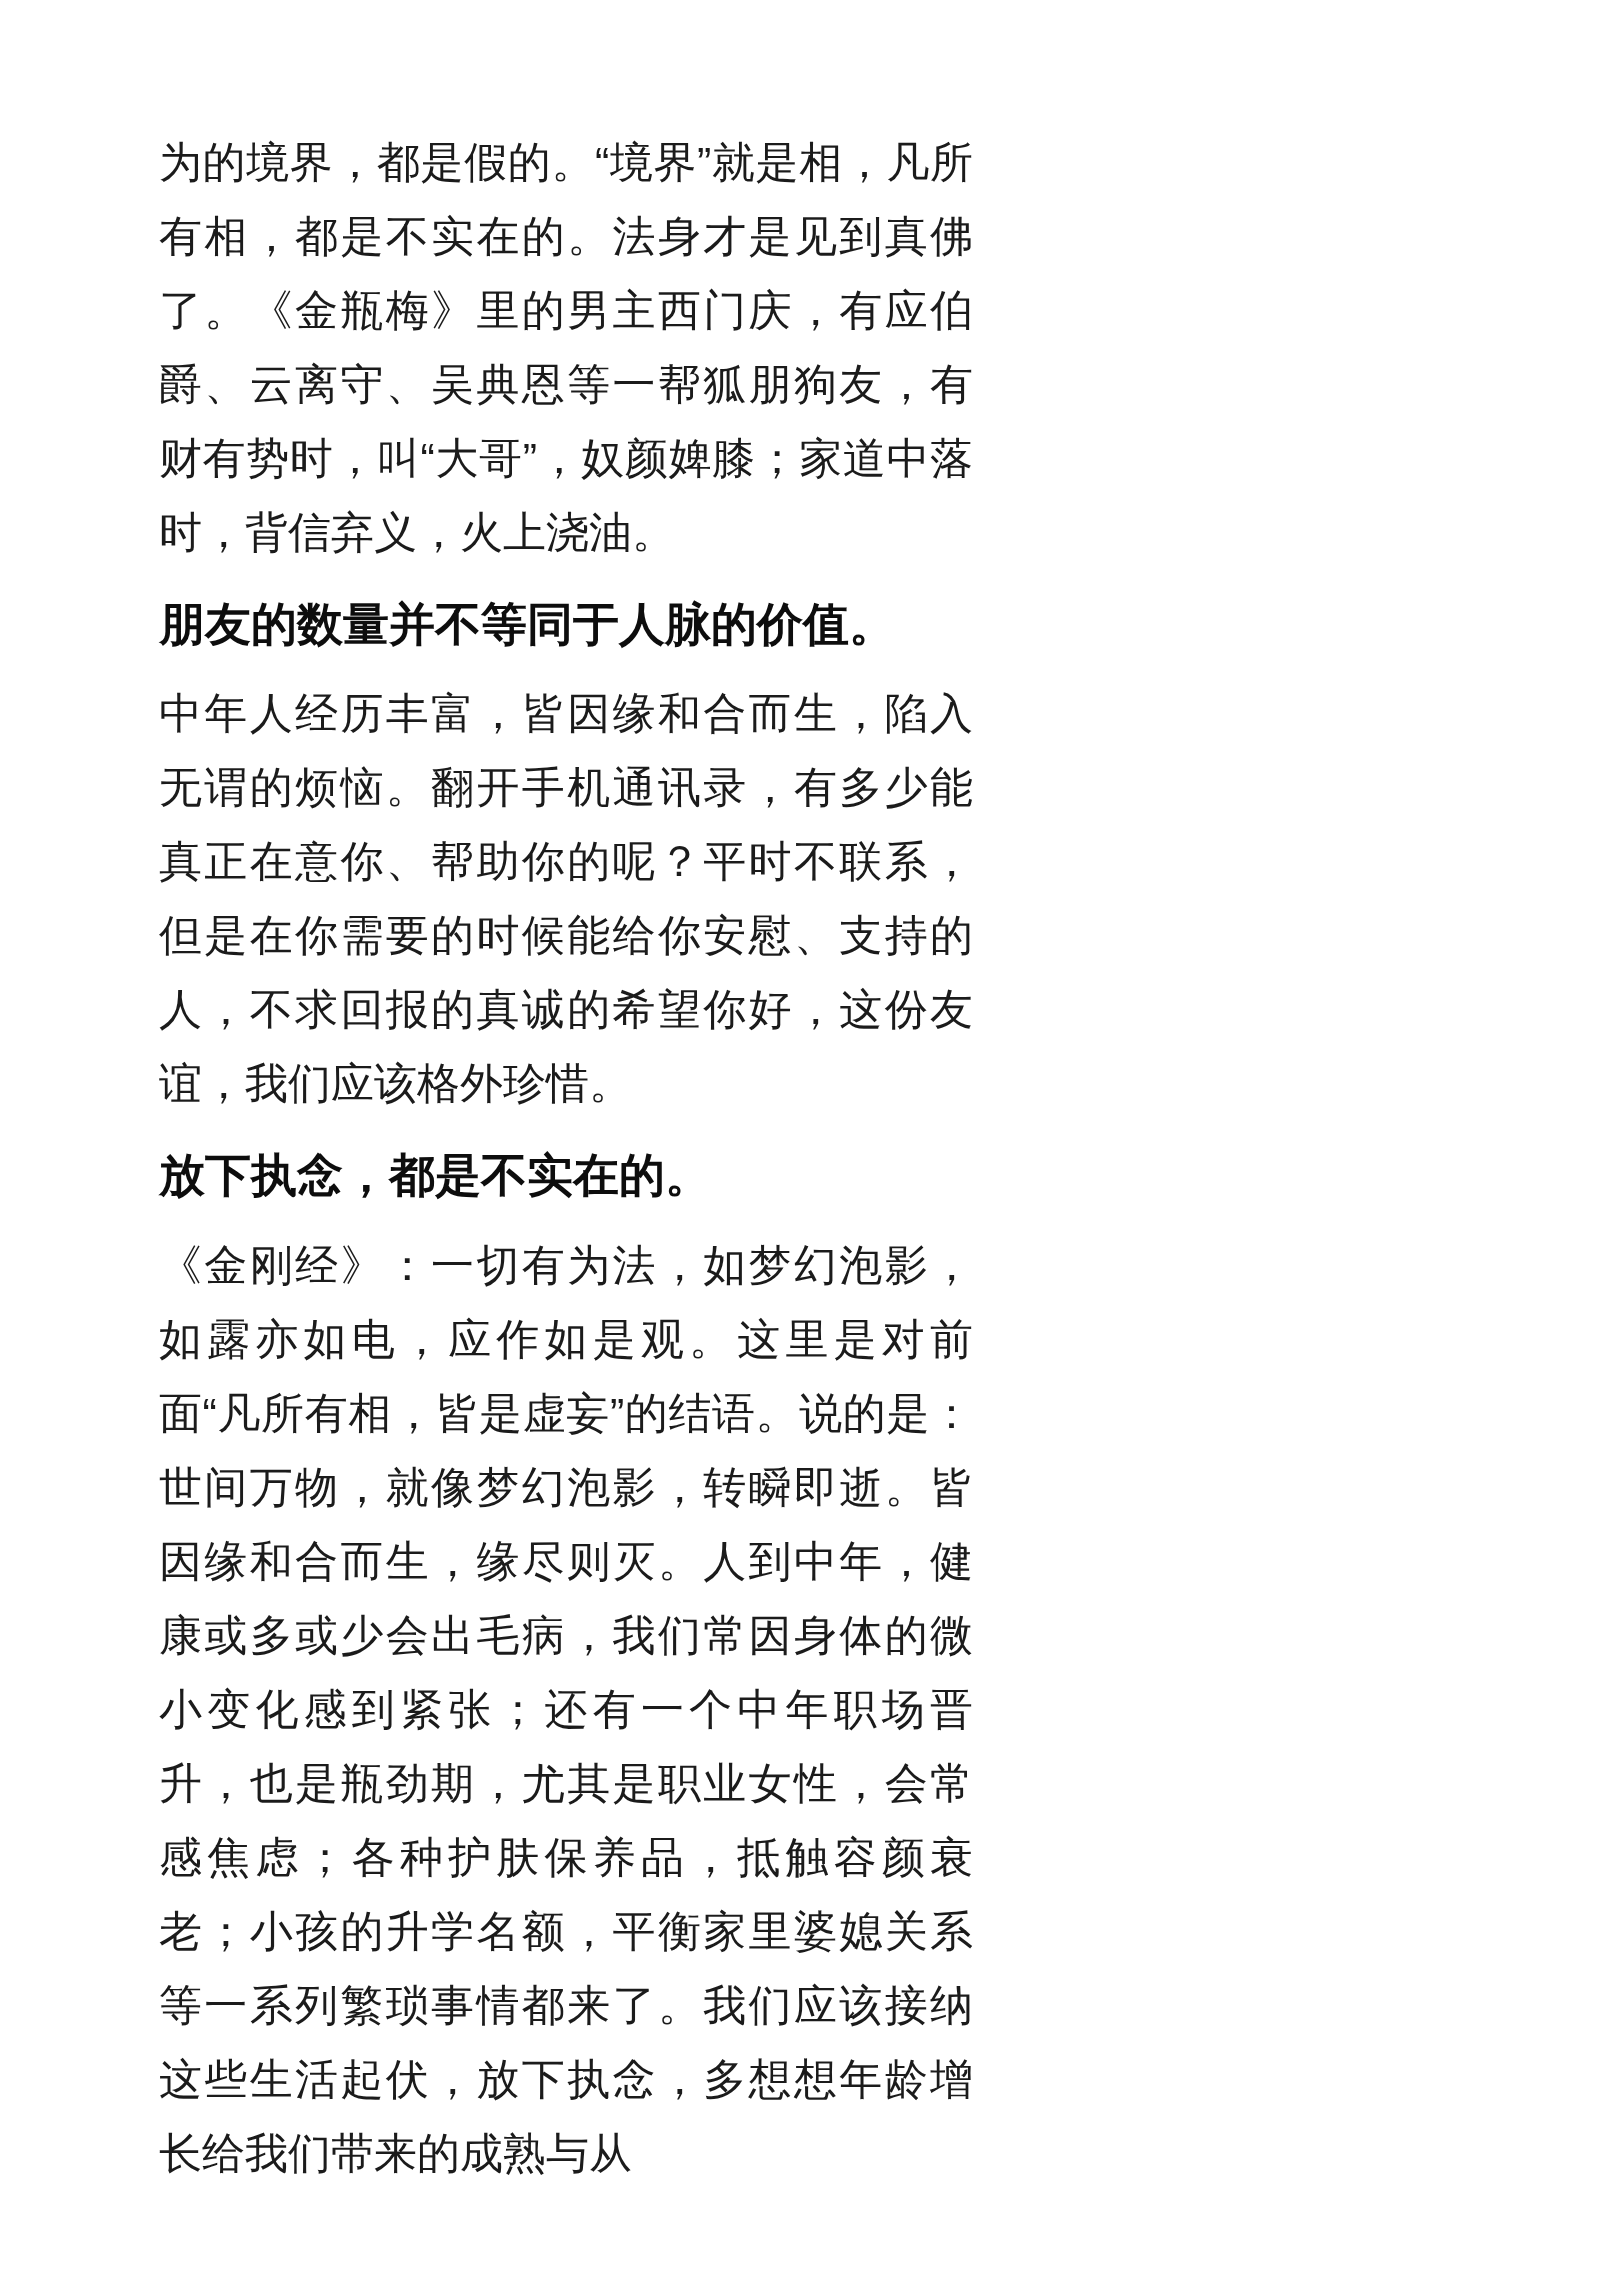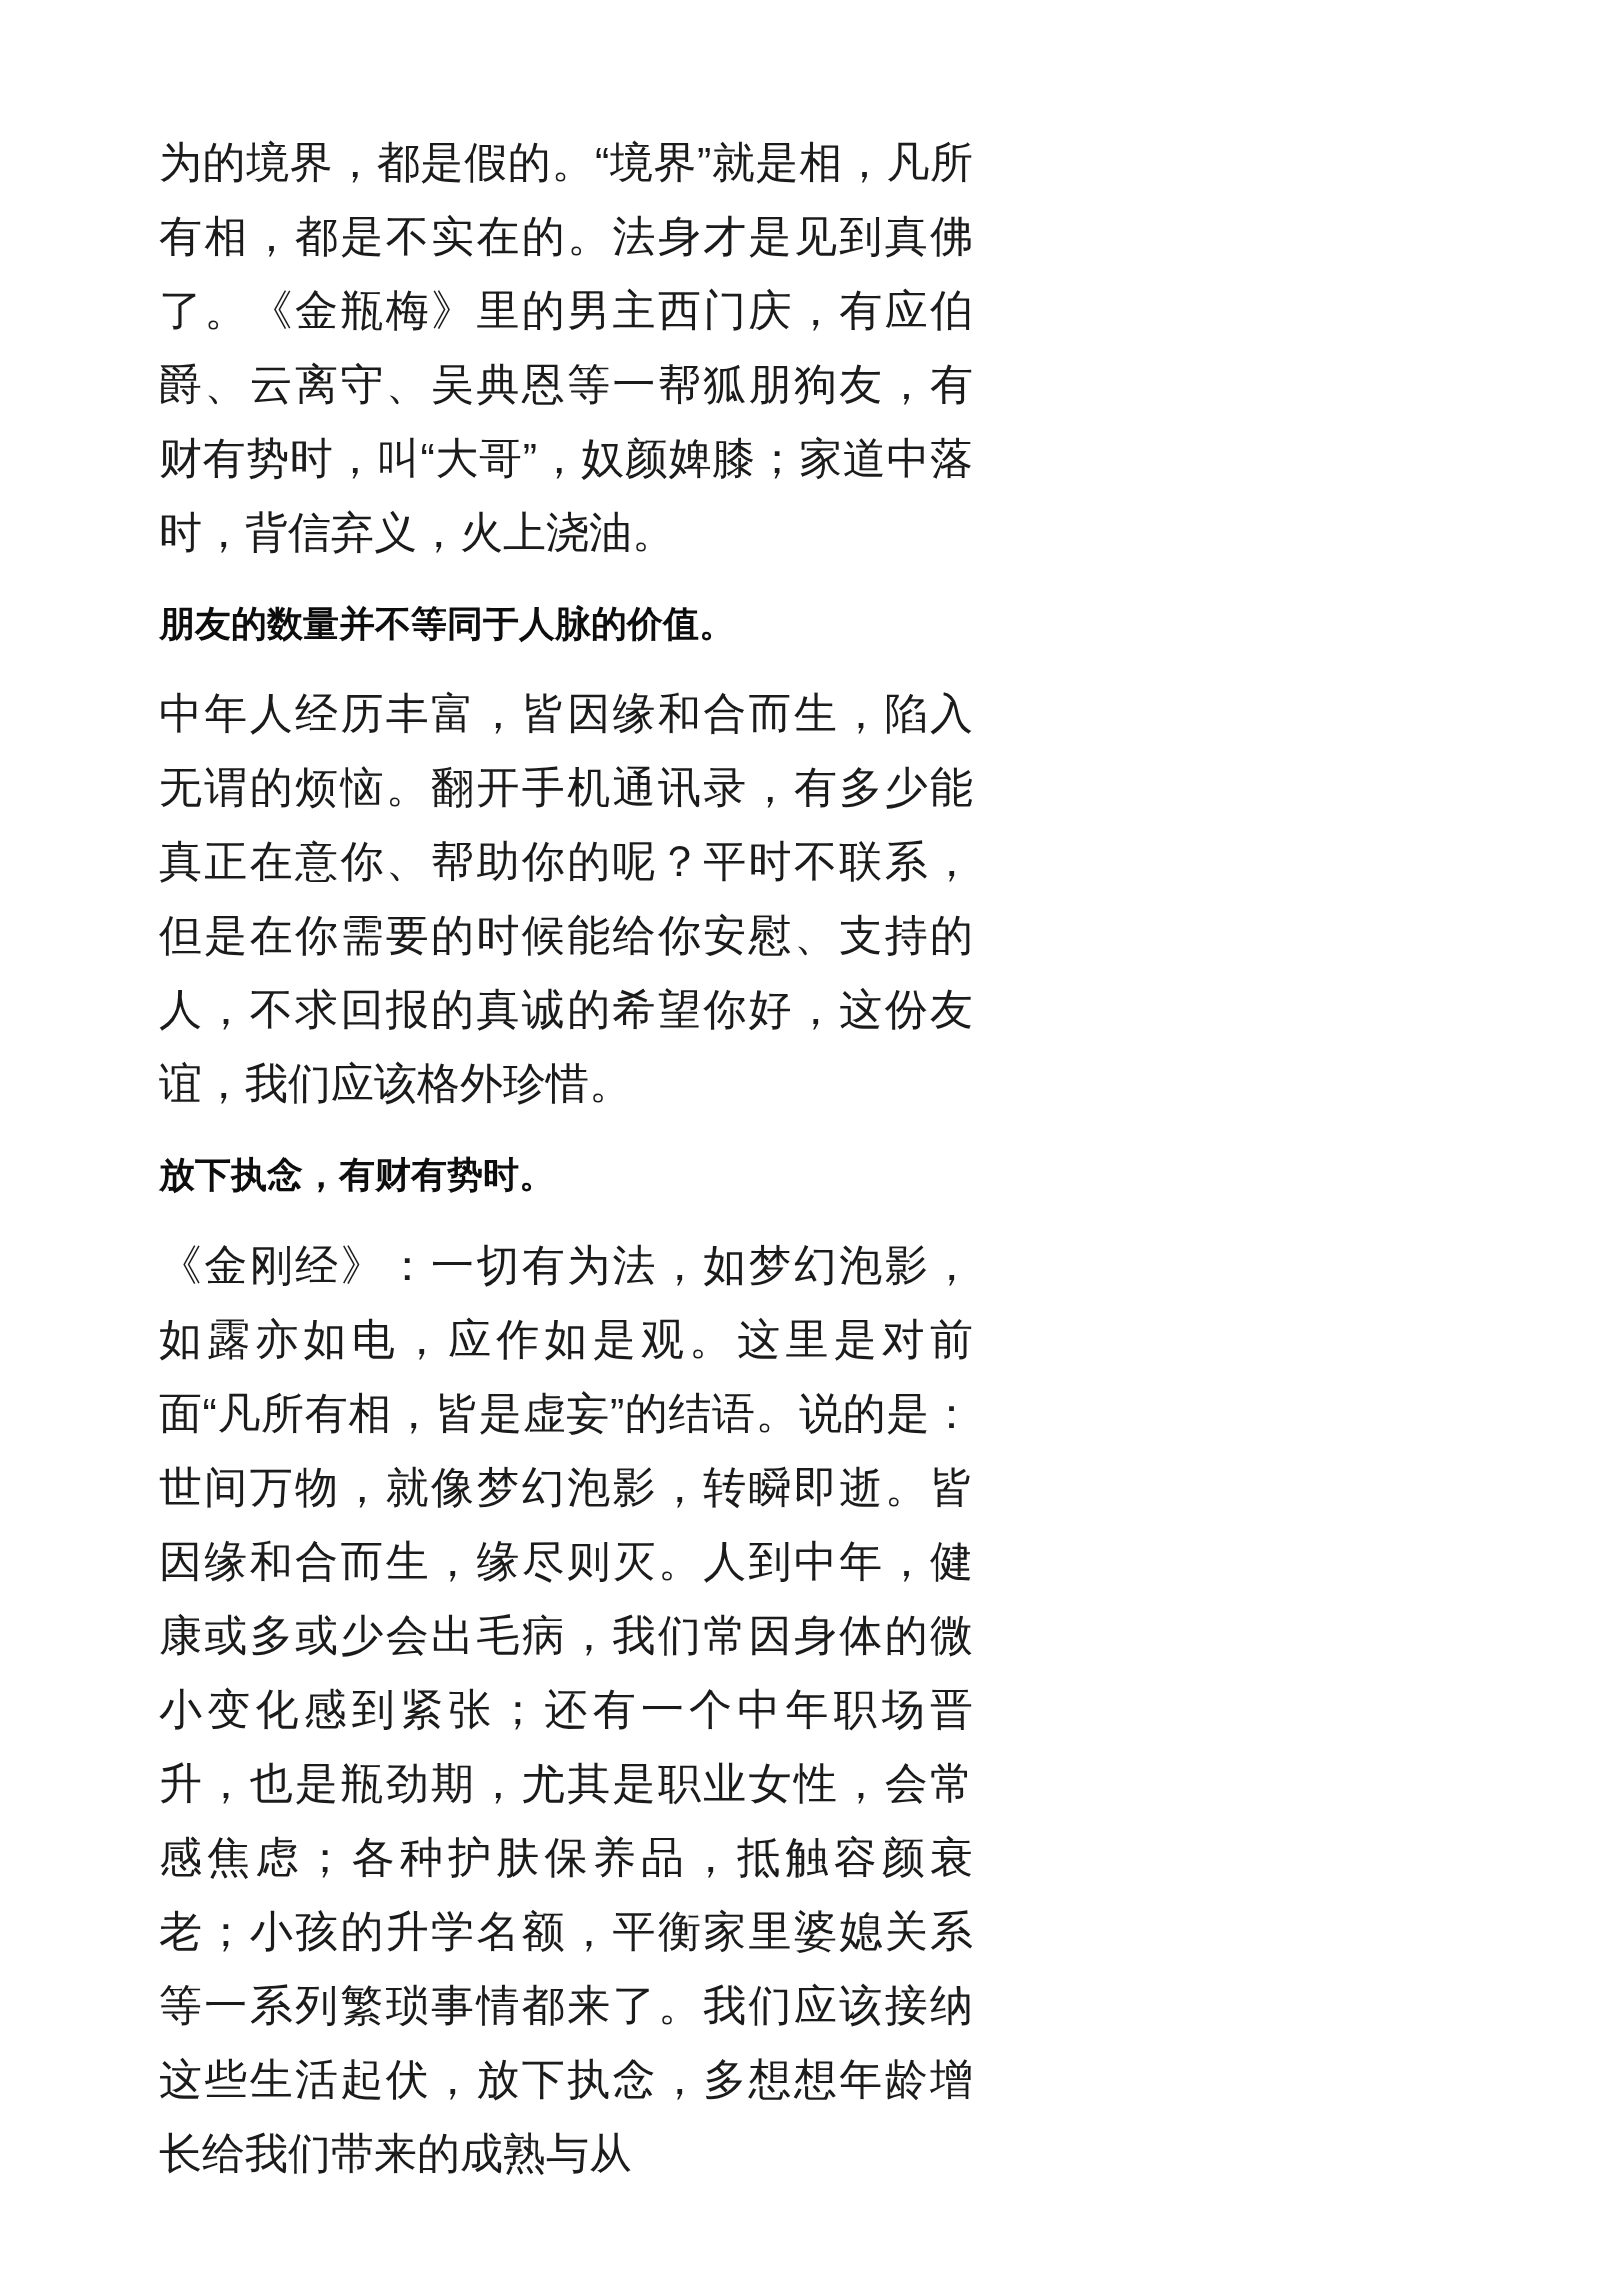--- a/index.html
+++ b/index.html
@@ -36,21 +36,21 @@
     text-align: justify;
     text-justify: inter-character;
     margin: 0 0 9.8px 0;
     font-weight: 400;
     word-break: break-all;
   }
   .para.body-p {
     margin-bottom: 11.8px;
   }
   .heading {
-    font-size: 36px;
+    font-size: 46px;
     line-height: 74px;
     color: #0d0d0d;
     font-weight: 700;
     margin: 17.6px 0 15.7px 0;
     letter-spacing: 0px;
     text-align: left;
   }
   .para:first-child { margin-top: 0; }
 </style>
 </head>
@@ -58,19 +58,19 @@
 
 <div class="page">
   <div class="content">
 
     <p class="para body-p">为的境界，都是假的。“境界”就是相，凡所有相，都是不实在的。法身才是见到真佛了。《金瓶梅》里的男主西门庆，有应伯爵、云离守、吴典恩等一帮狐朋狗友，有财有势时，叫“大哥”，奴颜婢膝；家道中落时，背信弃义，火上浇油。</p>
 
     <h3 class="heading">朋友的数量并不等同于人脉的价值。</h3>
 
     <p class="para body-p">中年人经历丰富，皆因缘和合而生，陷入无谓的烦恼。翻开手机通讯录，有多少能真正在意你、帮助你的呢？平时不联系，但是在你需要的时候能给你安慰、支持的人，不求回报的真诚的希望你好，这份友谊，我们应该格外珍惜。</p>
 
-    <h3 class="heading">放下执念，有财有势时。</h3>
+    <h3 class="heading">放下执念，都是不实在的。</h3>
 
     <p class="para body-p">《金刚经》：一切有为法，如梦幻泡影，如露亦如电，应作如是观。这里是对前面“凡所有相，皆是虚妄”的结语。说的是：世间万物，就像梦幻泡影，转瞬即逝。皆因缘和合而生，缘尽则灭。人到中年，健康或多或少会出毛病，我们常因身体的微小变化感到紧张；还有一个中年职场晋升，也是瓶劲期，尤其是职业女性，会常感焦虑；各种护肤保养品，抵触容颜衰老；小孩的升学名额，平衡家里婆媳关系等一系列繁琐事情都来了。我们应该接纳这些生活起伏，放下执念，多想想年龄增长给我们带来的成熟与从</p>
 
   </div>
 </div>
 
 
 </body></html>

